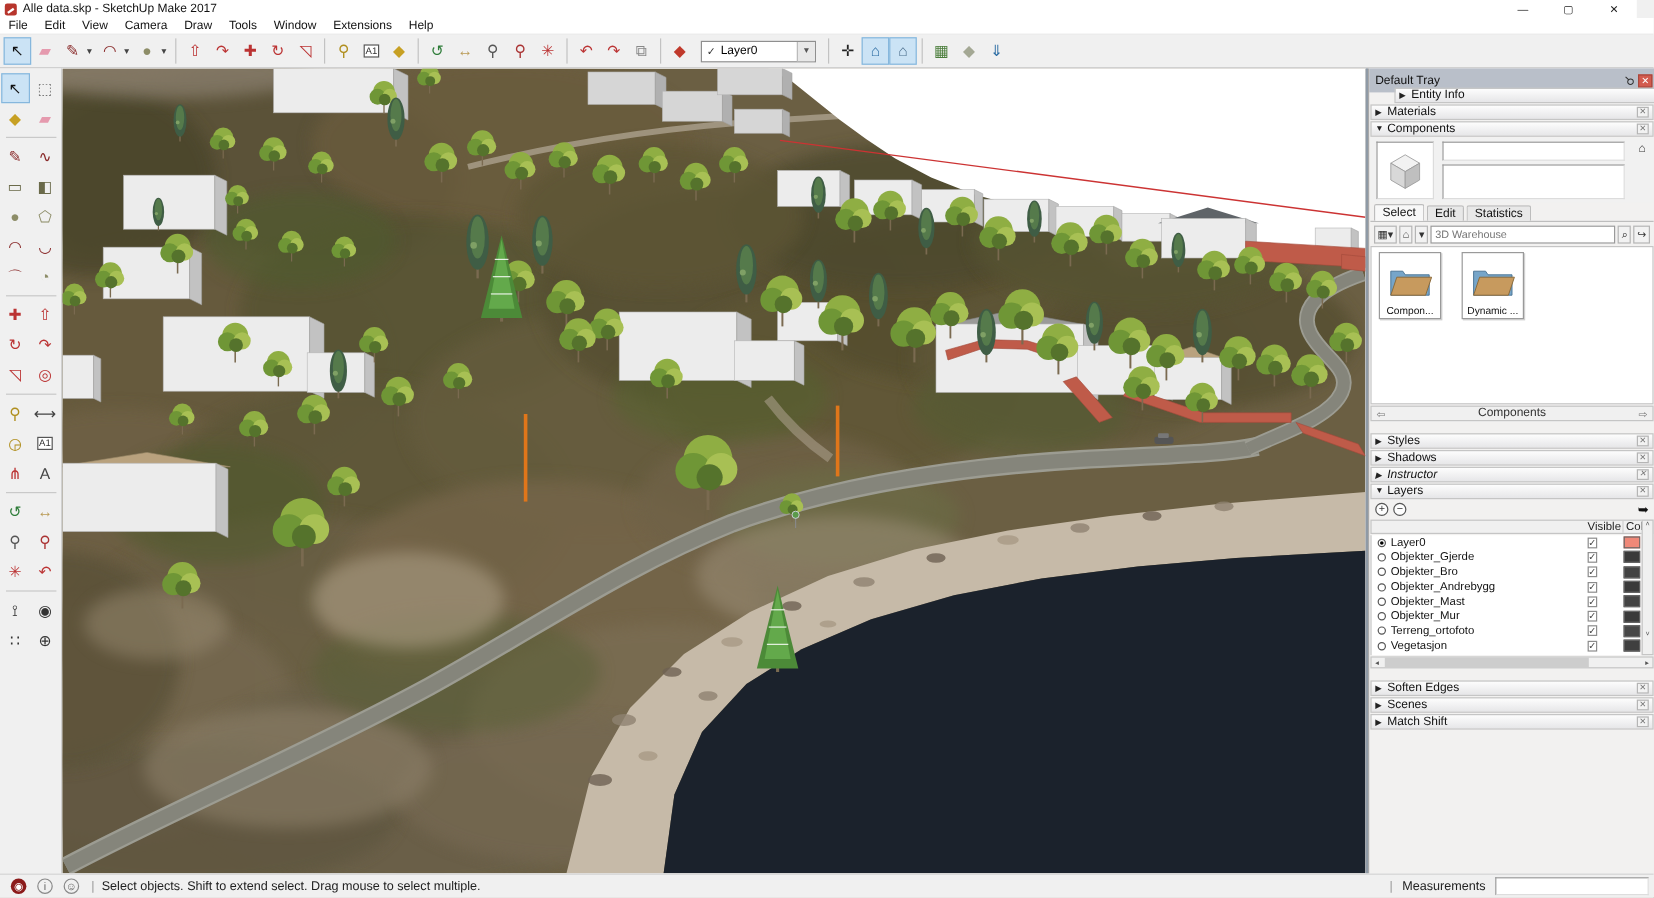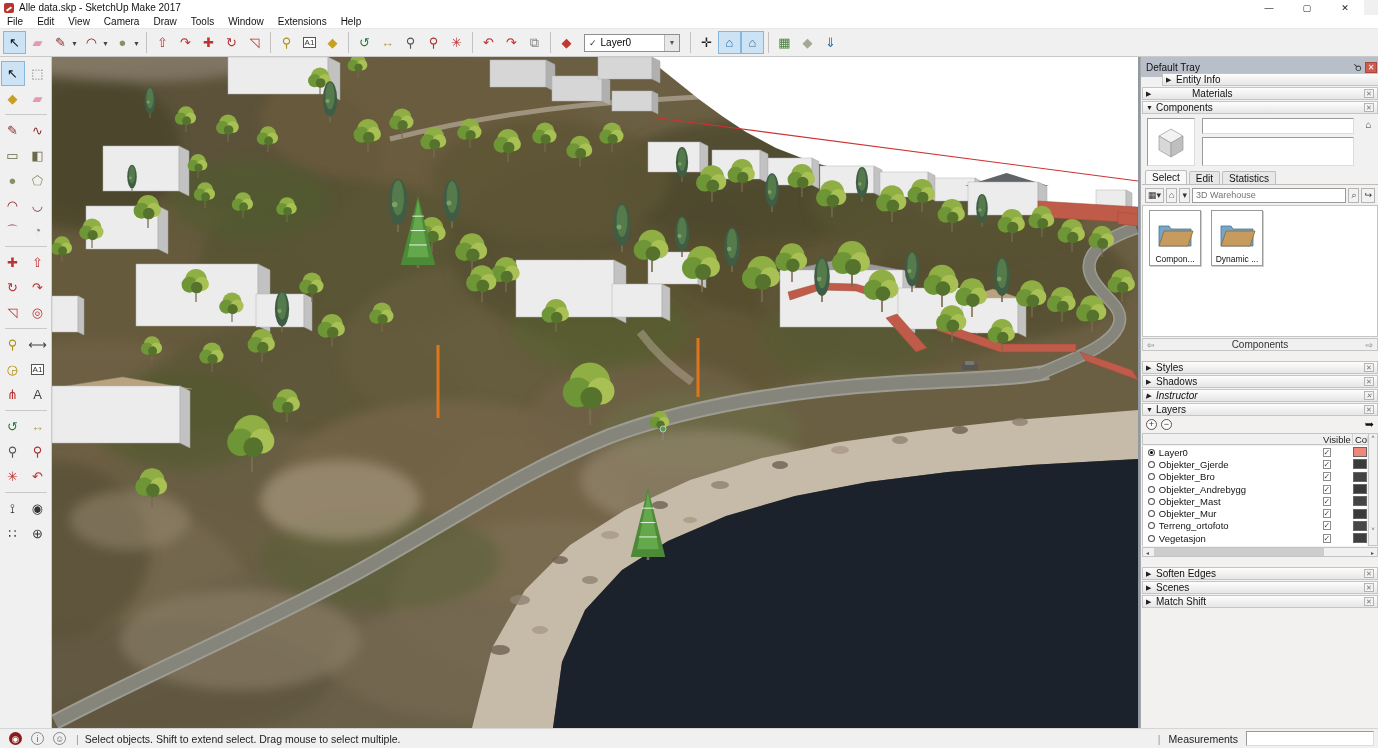--- a/index.html
+++ b/index.html
@@ -1097,21 +1097,21 @@
     <span>Default Tray</span>
     <span id="tray-pin">⚲</span>
     <span id="tray-close">✕</span>
   </div>
   <div id="tray-sections">
       <div class="sec-hdr" style="top: 16px; margin-left: 20px;">
         <span class="sec-arrow">▶</span>
         <span>Entity Info</span>
         <span class="sec-x">✕</span>
       </div>
-      <div class="sec-hdr" style="top: 30px; gap: 36px;">
+      <div class="sec-hdr" style="top: 30px;">
         <span class="sec-arrow">▶</span>
         <span>Materials</span>
         <span class="sec-x">✕</span>
       </div>
       <div class="sec-hdr" style="top: 44px;">
         <span class="sec-arrow">▼</span>
         <span>Components</span>
         <span class="sec-x">✕</span>
       </div>
       <div class="sec-hdr" style="top: 304px;">
@@ -1174,21 +1174,21 @@
     <span class="mini-btn">▾</span>
     <input id="comp-search" placeholder="3D Warehouse" style="">
     <span class="mini-btn">⌕</span>
     <span class="mini-btn">↪</span>
   </div>
   <div id="comp-thumbs">
       <div class="thumb" style="left: 6px;"><svg width="40" height="34" style="margin-top:5px">
           <polygon points="4,10 14,10 16,13 36,13 36,30 4,30" fill="#76a5c9" stroke="#4a7494" stroke-width="0.8"></polygon>
           <polygon points="4,30 9,15 38,15 33,30" fill="#c79a5e" stroke="#8a6a3a" stroke-width="0.8"></polygon>
         </svg><div class="tlabel">Compon...</div></div>
-      <div class="thumb" style="left: 68px;"><svg width="40" height="34" style="margin-top:5px">
+      <div class="thumb" style="left: 75px;"><svg width="40" height="34" style="margin-top:5px">
           <polygon points="4,10 14,10 16,13 36,13 36,30 4,30" fill="#76a5c9" stroke="#4a7494" stroke-width="0.8"></polygon>
           <polygon points="4,30 9,15 38,15 33,30" fill="#c79a5e" stroke="#8a6a3a" stroke-width="0.8"></polygon>
         </svg><div class="tlabel">Dynamic ...</div></div>
     </div>
   <div id="comp-footer">
     <span class="farrow">⇦</span>
     <span class="flabel">Components</span>
     <span class="farrow">⇨</span>
   </div>
 

